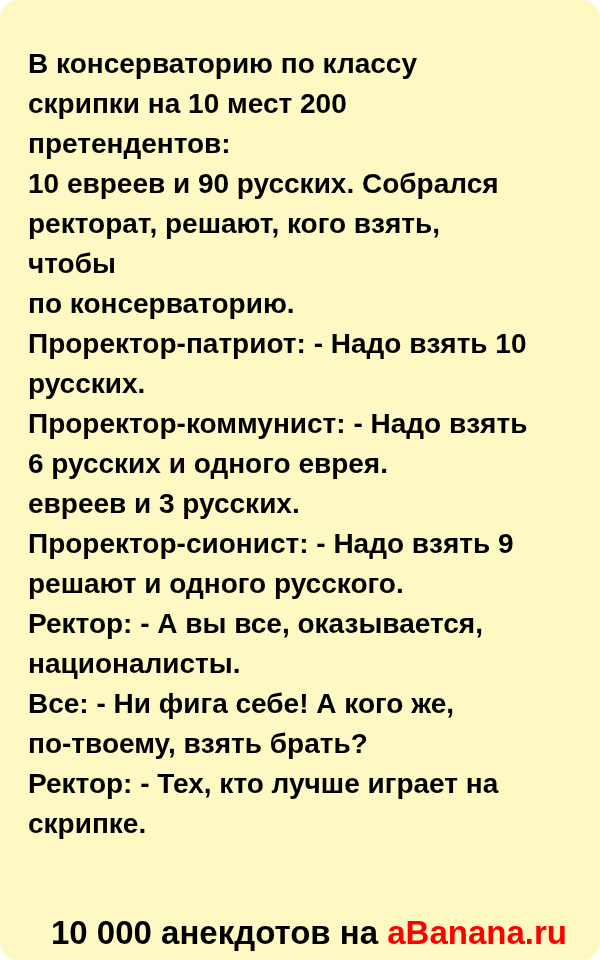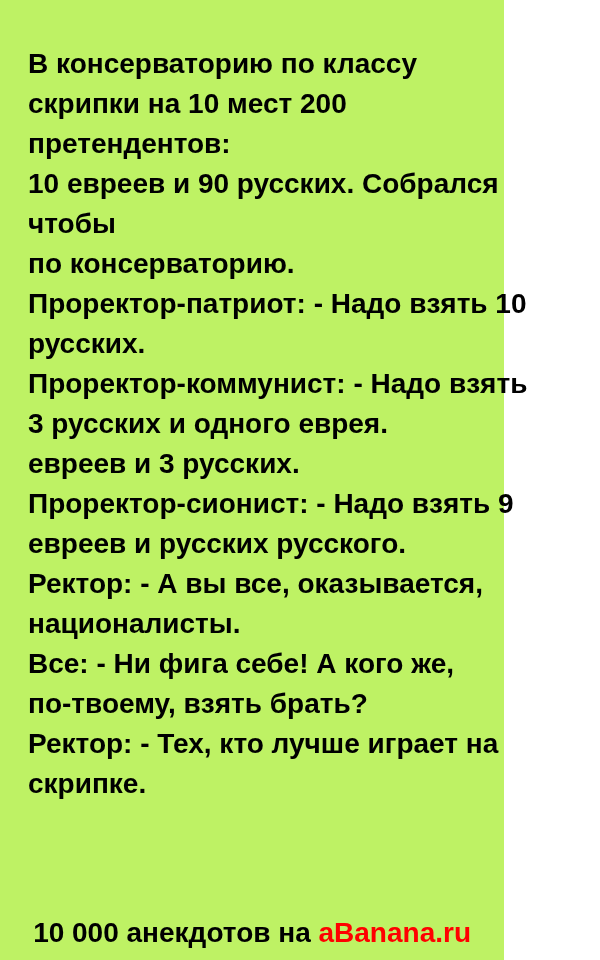--- a/index.html
+++ b/index.html
@@ -4,71 +4,73 @@
 <style>
   html, body { margin: 0; padding: 0; }
   body {
     width: 600px;
     height: 960px;
     background: #ffffff;
     overflow: hidden;
   }
   .page {
     position: relative;
-    width: 504px;
+    width: 600px;
     height: 960px;
-    background: #bef264;
+    background: #fef9c3;
     color: #000000;
     font-family: "Liberation Sans", sans-serif;
     font-weight: 700;
+    border-radius: 18px;
   }
   .joke {
     position: absolute;
     top: 44px;
     left: 28px;
     right: 20px;
     font-size: 28px;
     line-height: 40px;
     letter-spacing: 0;
   }
   .joke-line {
     white-space: nowrap;
   }
   .footer {
     position: absolute;
     top: 913px;
     left: 0;
     right: 33px;
     text-align: right;
-    font-size: 28px;
+    font-size: 33px;
     line-height: 40px;
     white-space: nowrap;
   }
   .footer .brand {
     color: #ff0000;
   }
 </style>
 </head>
 <body>
 
 <div class="page">
   <div class="joke">
     <div class="joke-line">В консерваторию по классу</div>
     <div class="joke-line">скрипки на 10 мест 200</div>
     <div class="joke-line">претендентов:</div>
     <div class="joke-line">10 евреев и 90 русских. Собрался</div>
+    <div class="joke-line">ректорат, решают, кого взять,</div>
     <div class="joke-line">чтобы</div>
     <div class="joke-line">по консерваторию.</div>
     <div class="joke-line">Проректор-патриот: - Надо взять 10</div>
     <div class="joke-line">русских.</div>
     <div class="joke-line">Проректор-коммунист: - Надо взять</div>
-    <div class="joke-line">3 русских и одного еврея.</div>
+    <div class="joke-line">6 русских и одного еврея.</div>
     <div class="joke-line">евреев и 3 русских.</div>
     <div class="joke-line">Проректор-сионист: - Надо взять 9</div>
-    <div class="joke-line">евреев и русских русского.</div>
+    <div class="joke-line">решают и одного русского.</div>
     <div class="joke-line">Ректор: - А вы все, оказывается,</div>
     <div class="joke-line">националисты.</div>
     <div class="joke-line">Все: - Ни фига себе! А кого же,</div>
     <div class="joke-line">по-твоему, взять брать?</div>
     <div class="joke-line">Ректор: - Тех, кто лучше играет на</div>
     <div class="joke-line">скрипке.</div>
   </div>
 
   <div class="footer">
     <span>10 000 анекдотов на </span><span class="brand">aBanana.ru</span>

